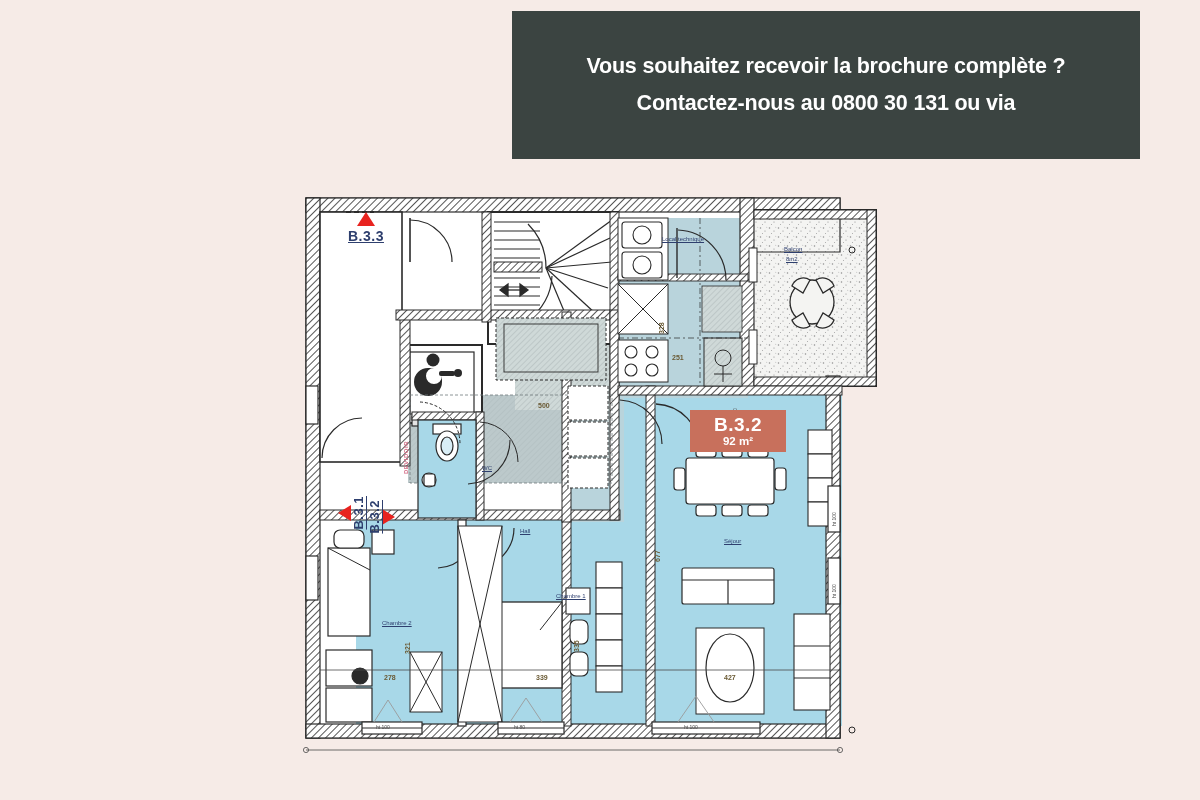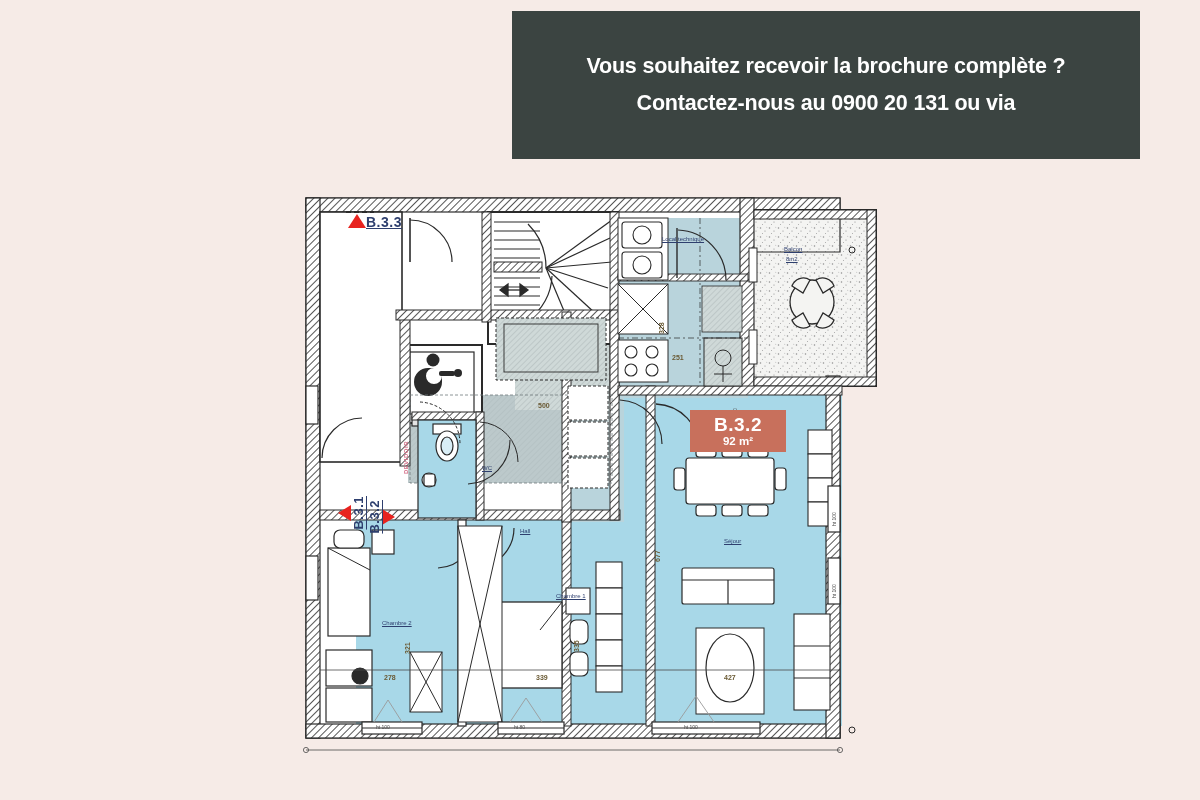--- a/index.html
+++ b/index.html
@@ -42,21 +42,21 @@
   
   .navmark{position:absolute;display:flex;align-items:center;}
   .tri{width:0;height:0;}
   .tri.up{border-left:9px solid transparent;border-right:9px solid transparent;border-bottom:14px solid #e8231f;}
   .tri.left{border-top:8px solid transparent;border-bottom:8px solid transparent;border-right:13px solid #e8231f;}
   .tri.right{border-top:8px solid transparent;border-bottom:8px solid transparent;border-left:13px solid #e8231f;}
   .navlbl{
     color:#2e3f6e;font-size:14px;font-weight:bold;letter-spacing:.5px;
     text-decoration:underline;text-decoration-color:#2e3f6e;
   }
-  #mark-b33{left:348px;top:212px;align-items:center;}
+  #mark-b33{left:348px;top:212px;flex-direction:column;align-items:center;}
   #mark-b33 .navlbl{margin-top:2px;}
   #mark-b31{left:338px;top:496px;}
   #mark-b31 .navlbl{writing-mode:vertical-rl;transform:rotate(180deg);font-size:13px;margin-right:1px;}
   #mark-b32{left:366px;top:500px;}
   #mark-b32 .navlbl{writing-mode:vertical-rl;transform:rotate(180deg);font-size:13px;margin-left:1px;}
 
   
   .rlabel{
     position:absolute;color:#2e3f6e;font-size:6px;
     text-decoration:underline;white-space:nowrap;
@@ -70,21 +70,21 @@
     writing-mode:vertical-rl;transform:rotate(180deg);
   }
 </style>
 </head>
 <body>
 
 <div id="root">
 
   <div class="banner">
     <div class="line">Vous souhaitez recevoir la brochure complète ?</div>
-    <div class="line">Contactez-nous au 0900 20 131 ou via</div>
+    <div class="line">Contactez-nous au 0800 30 131 ou via</div>
   </div>
 
   <div class="plan">
     <svg width="580" height="570" viewBox="0 0 580 570" xmlns="http://www.w3.org/2000/svg">
       <defs>
 
         <pattern id="hatch" width="5" height="5" patternUnits="userSpaceOnUse" patternTransform="rotate(45)">
           <rect width="5" height="5" fill="#ffffff"></rect>
           <line x1="0" y1="0" x2="0" y2="5" stroke="#2a2a2a" stroke-width="1.6"></line>
         </pattern>

